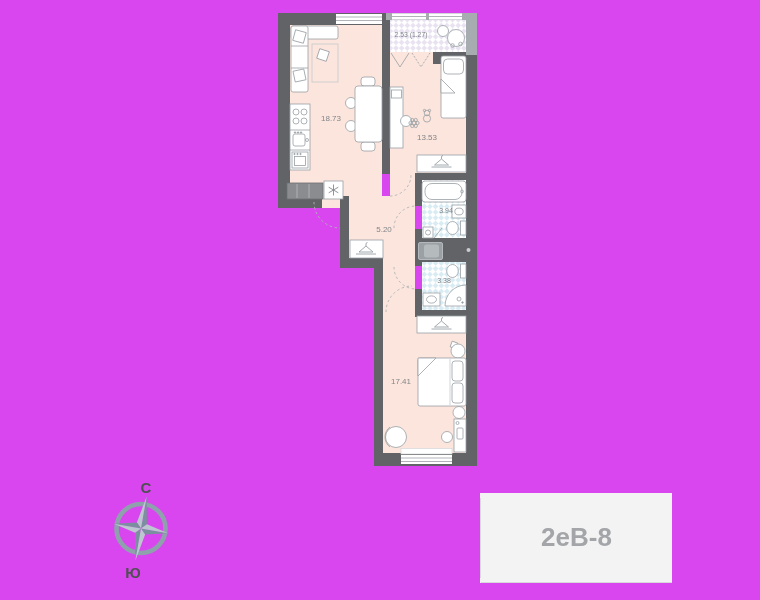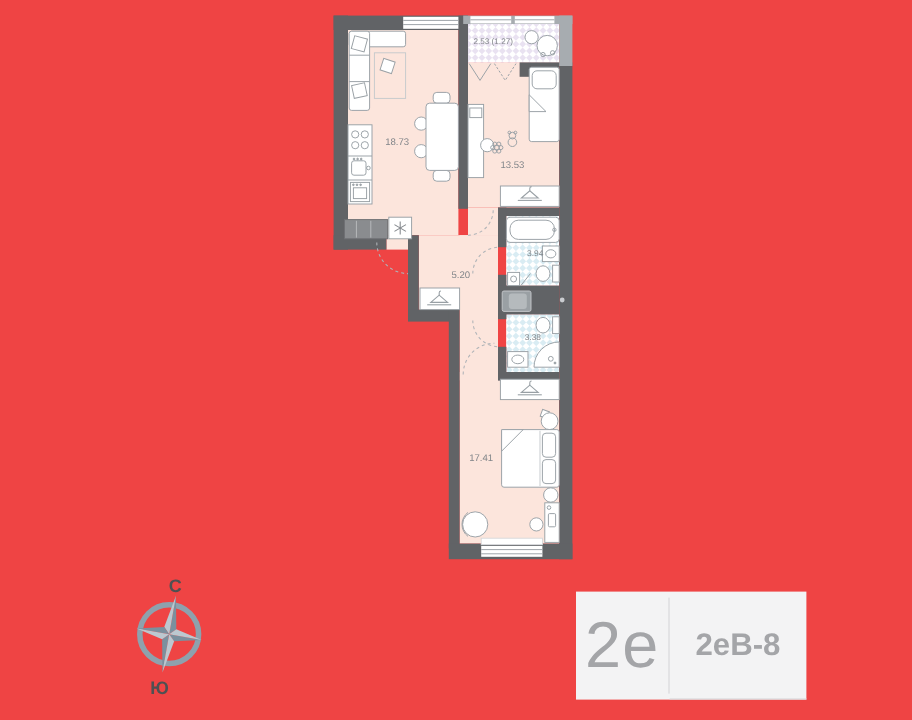--- a/index.html
+++ b/index.html
@@ -1,16 +1,16 @@
 <!DOCTYPE html>
 <html><head>
 <meta charset="utf-8">
 <style>
   html,body{margin:0;padding:0;background:#fff;}
-  .stage{position:relative;width:760px;height:600px;background:#ef4444;overflow:hidden;
+  .stage{position:relative;width:760px;height:600px;background:#d946ef;overflow:hidden;
          font-family:"Liberation Sans",sans-serif;}
   .plan-svg{position:absolute;left:0;top:0;}
   .room-label{font-family:"Liberation Sans",sans-serif;fill:#82868a;}
   .info-card{position:absolute;left:480px;top:493px;width:192px;height:90px;
              background:#f3f3f4;display:flex;align-items:stretch;color:#a4a5a8;}
   .info-left{width:77px;display:flex;align-items:center;justify-content:center;
              font-size:54px;font-weight:300;letter-spacing:1px;}
   .v-div{width:1px;background:#d9d9db;margin:5px 0;}
   .info-right{flex:1;display:flex;flex-direction:column;}
   .info-row{flex:1;display:flex;align-items:center;justify-content:center;font-weight:700;}
@@ -307,20 +307,19 @@
       <polygon points="141,561 146.1,533.6 141,528.5" fill="#bcc8d0"></polygon>
       <polygon points="113.5,528.5 135.9,523.4 141,528.5" fill="#7b909e"></polygon>
       <polygon points="113.5,528.5 135.9,533.6 141,528.5" fill="#bcc8d0"></polygon>
     </g>
     <text x="146" y="493" text-anchor="middle" font-size="15" font-weight="bold" fill="#4f5052" font-family="Liberation Sans, sans-serif">С</text>
     <text x="133" y="578" text-anchor="middle" font-size="15" font-weight="bold" fill="#4f5052" font-family="Liberation Sans, sans-serif">Ю</text>
   </g>
 </svg>
 
   <div class="info-card">
-    <div class="info-left">2е</div>
     <div class="v-div"></div>
     <div class="info-right">
       <div class="info-row top">2еВ-8</div>
     </div>
   </div>
 
 </div>
 
 </body></html>

